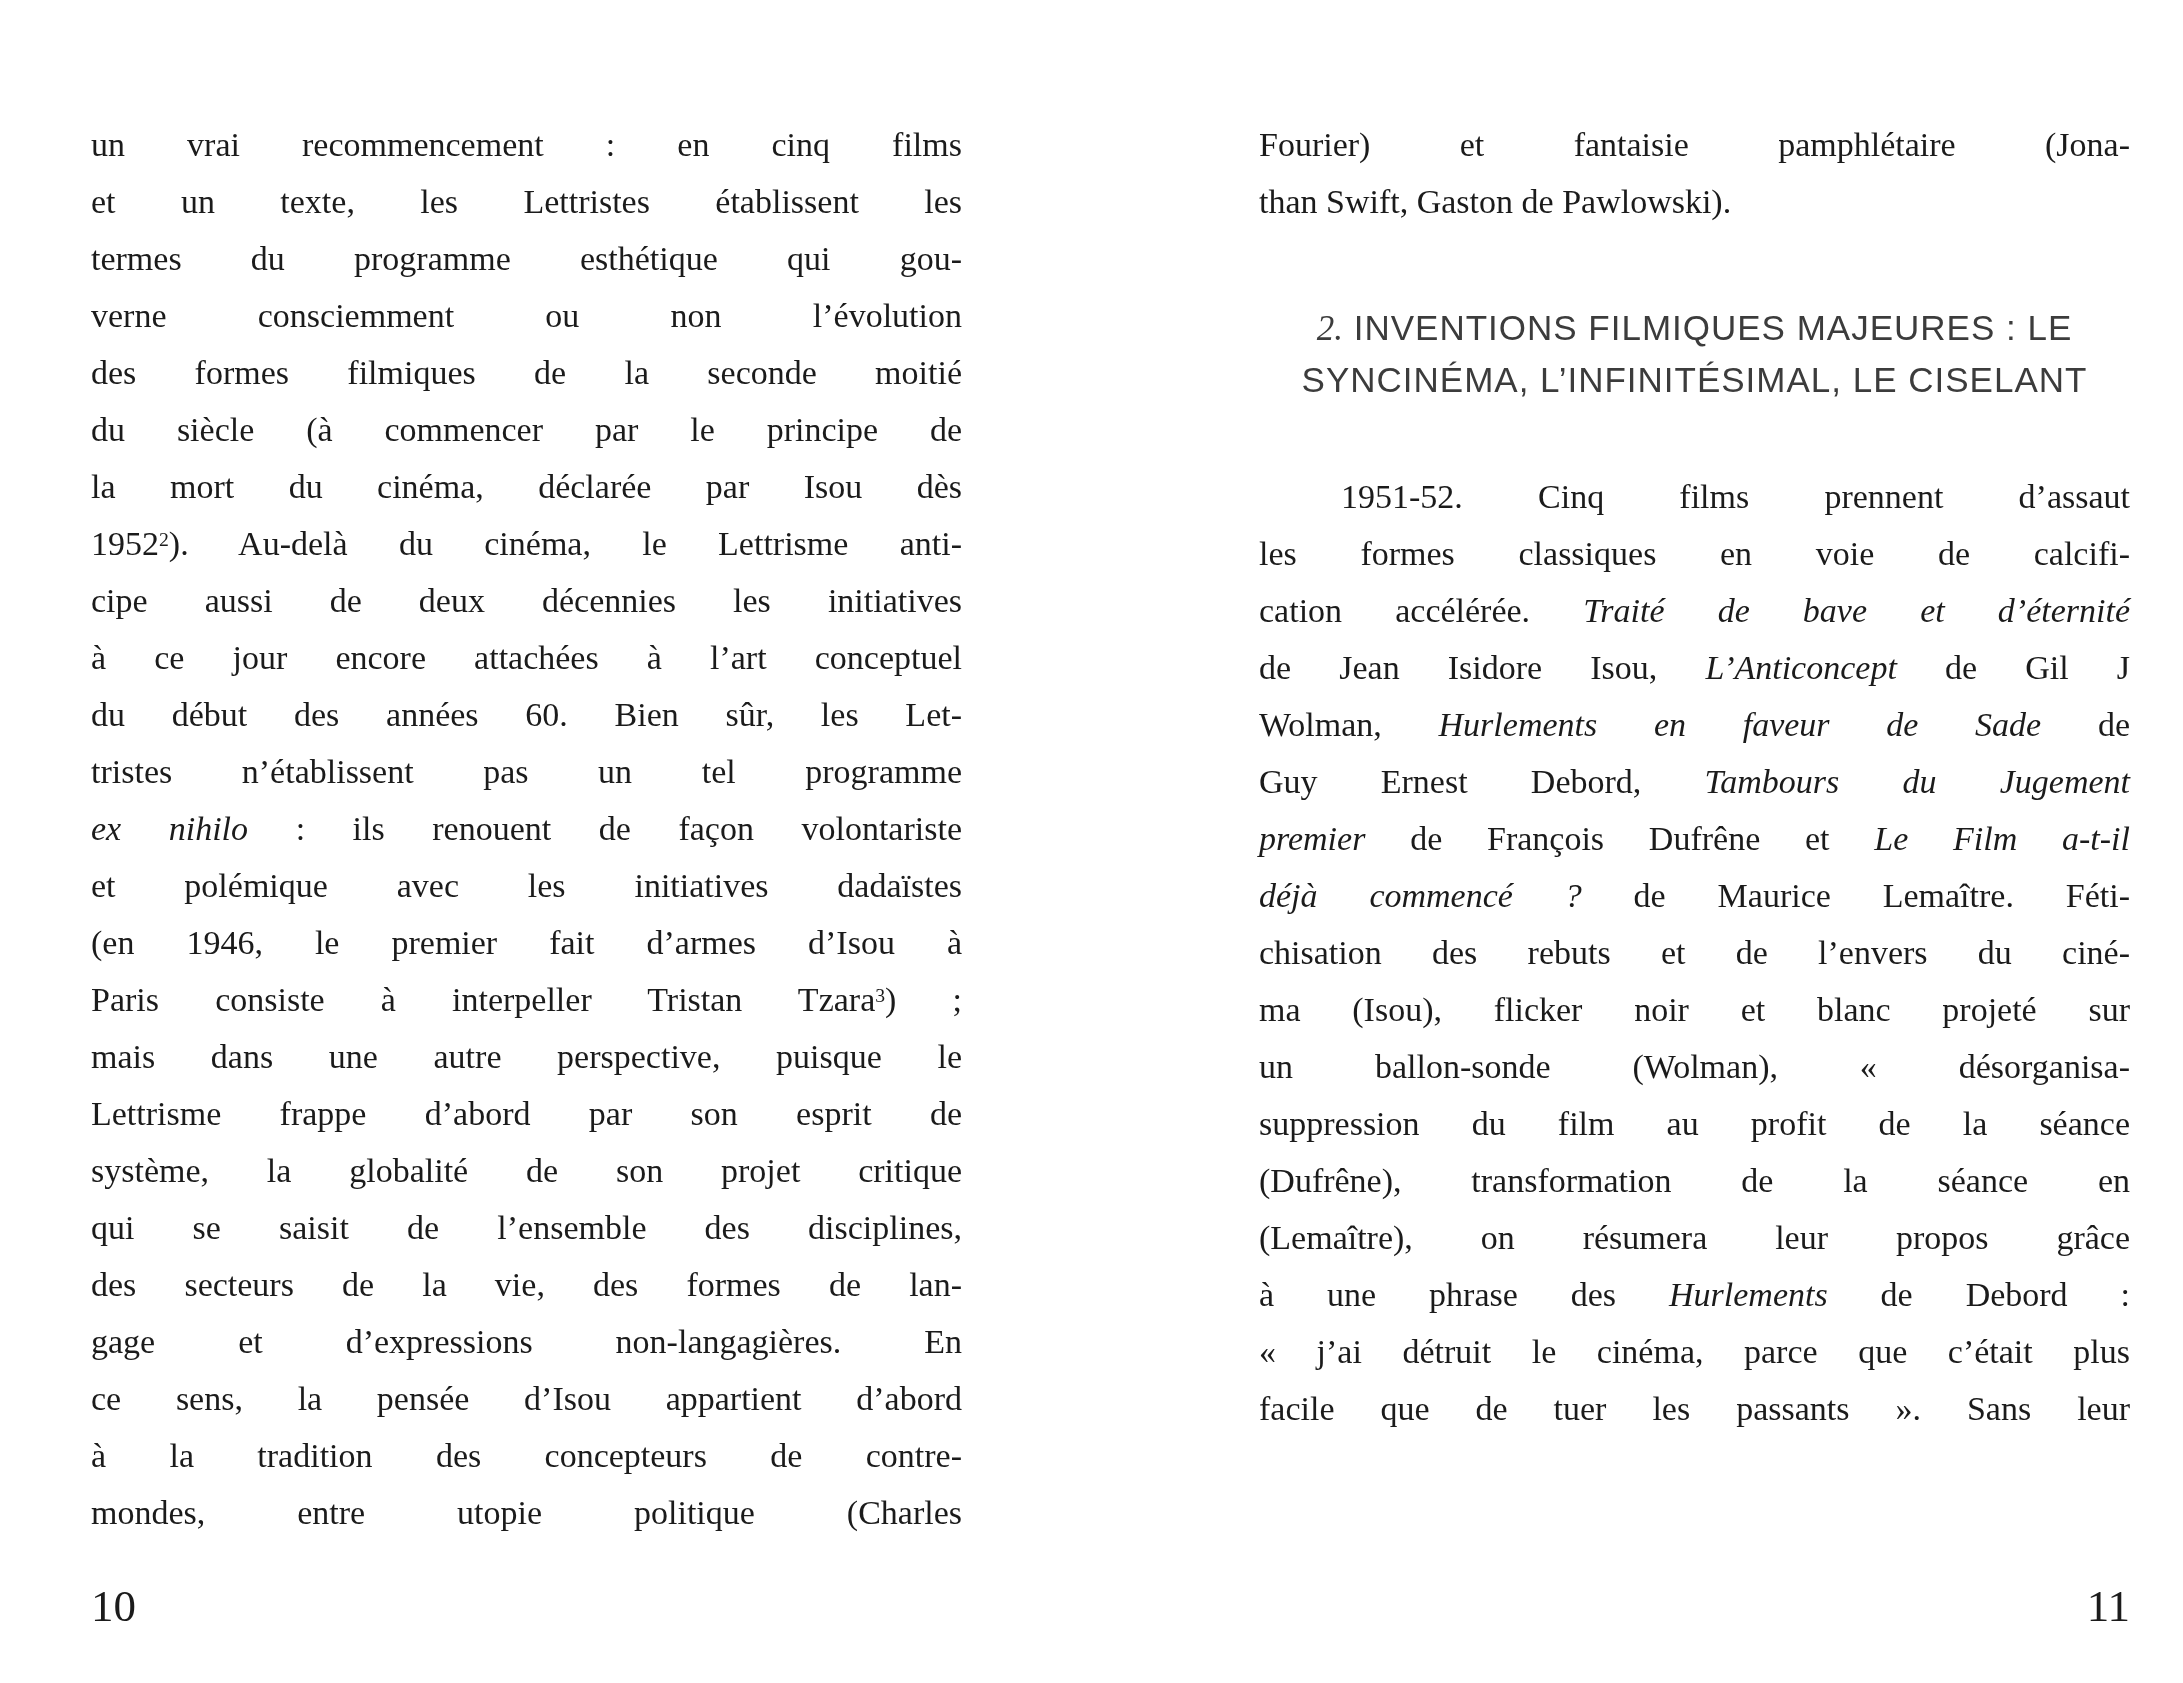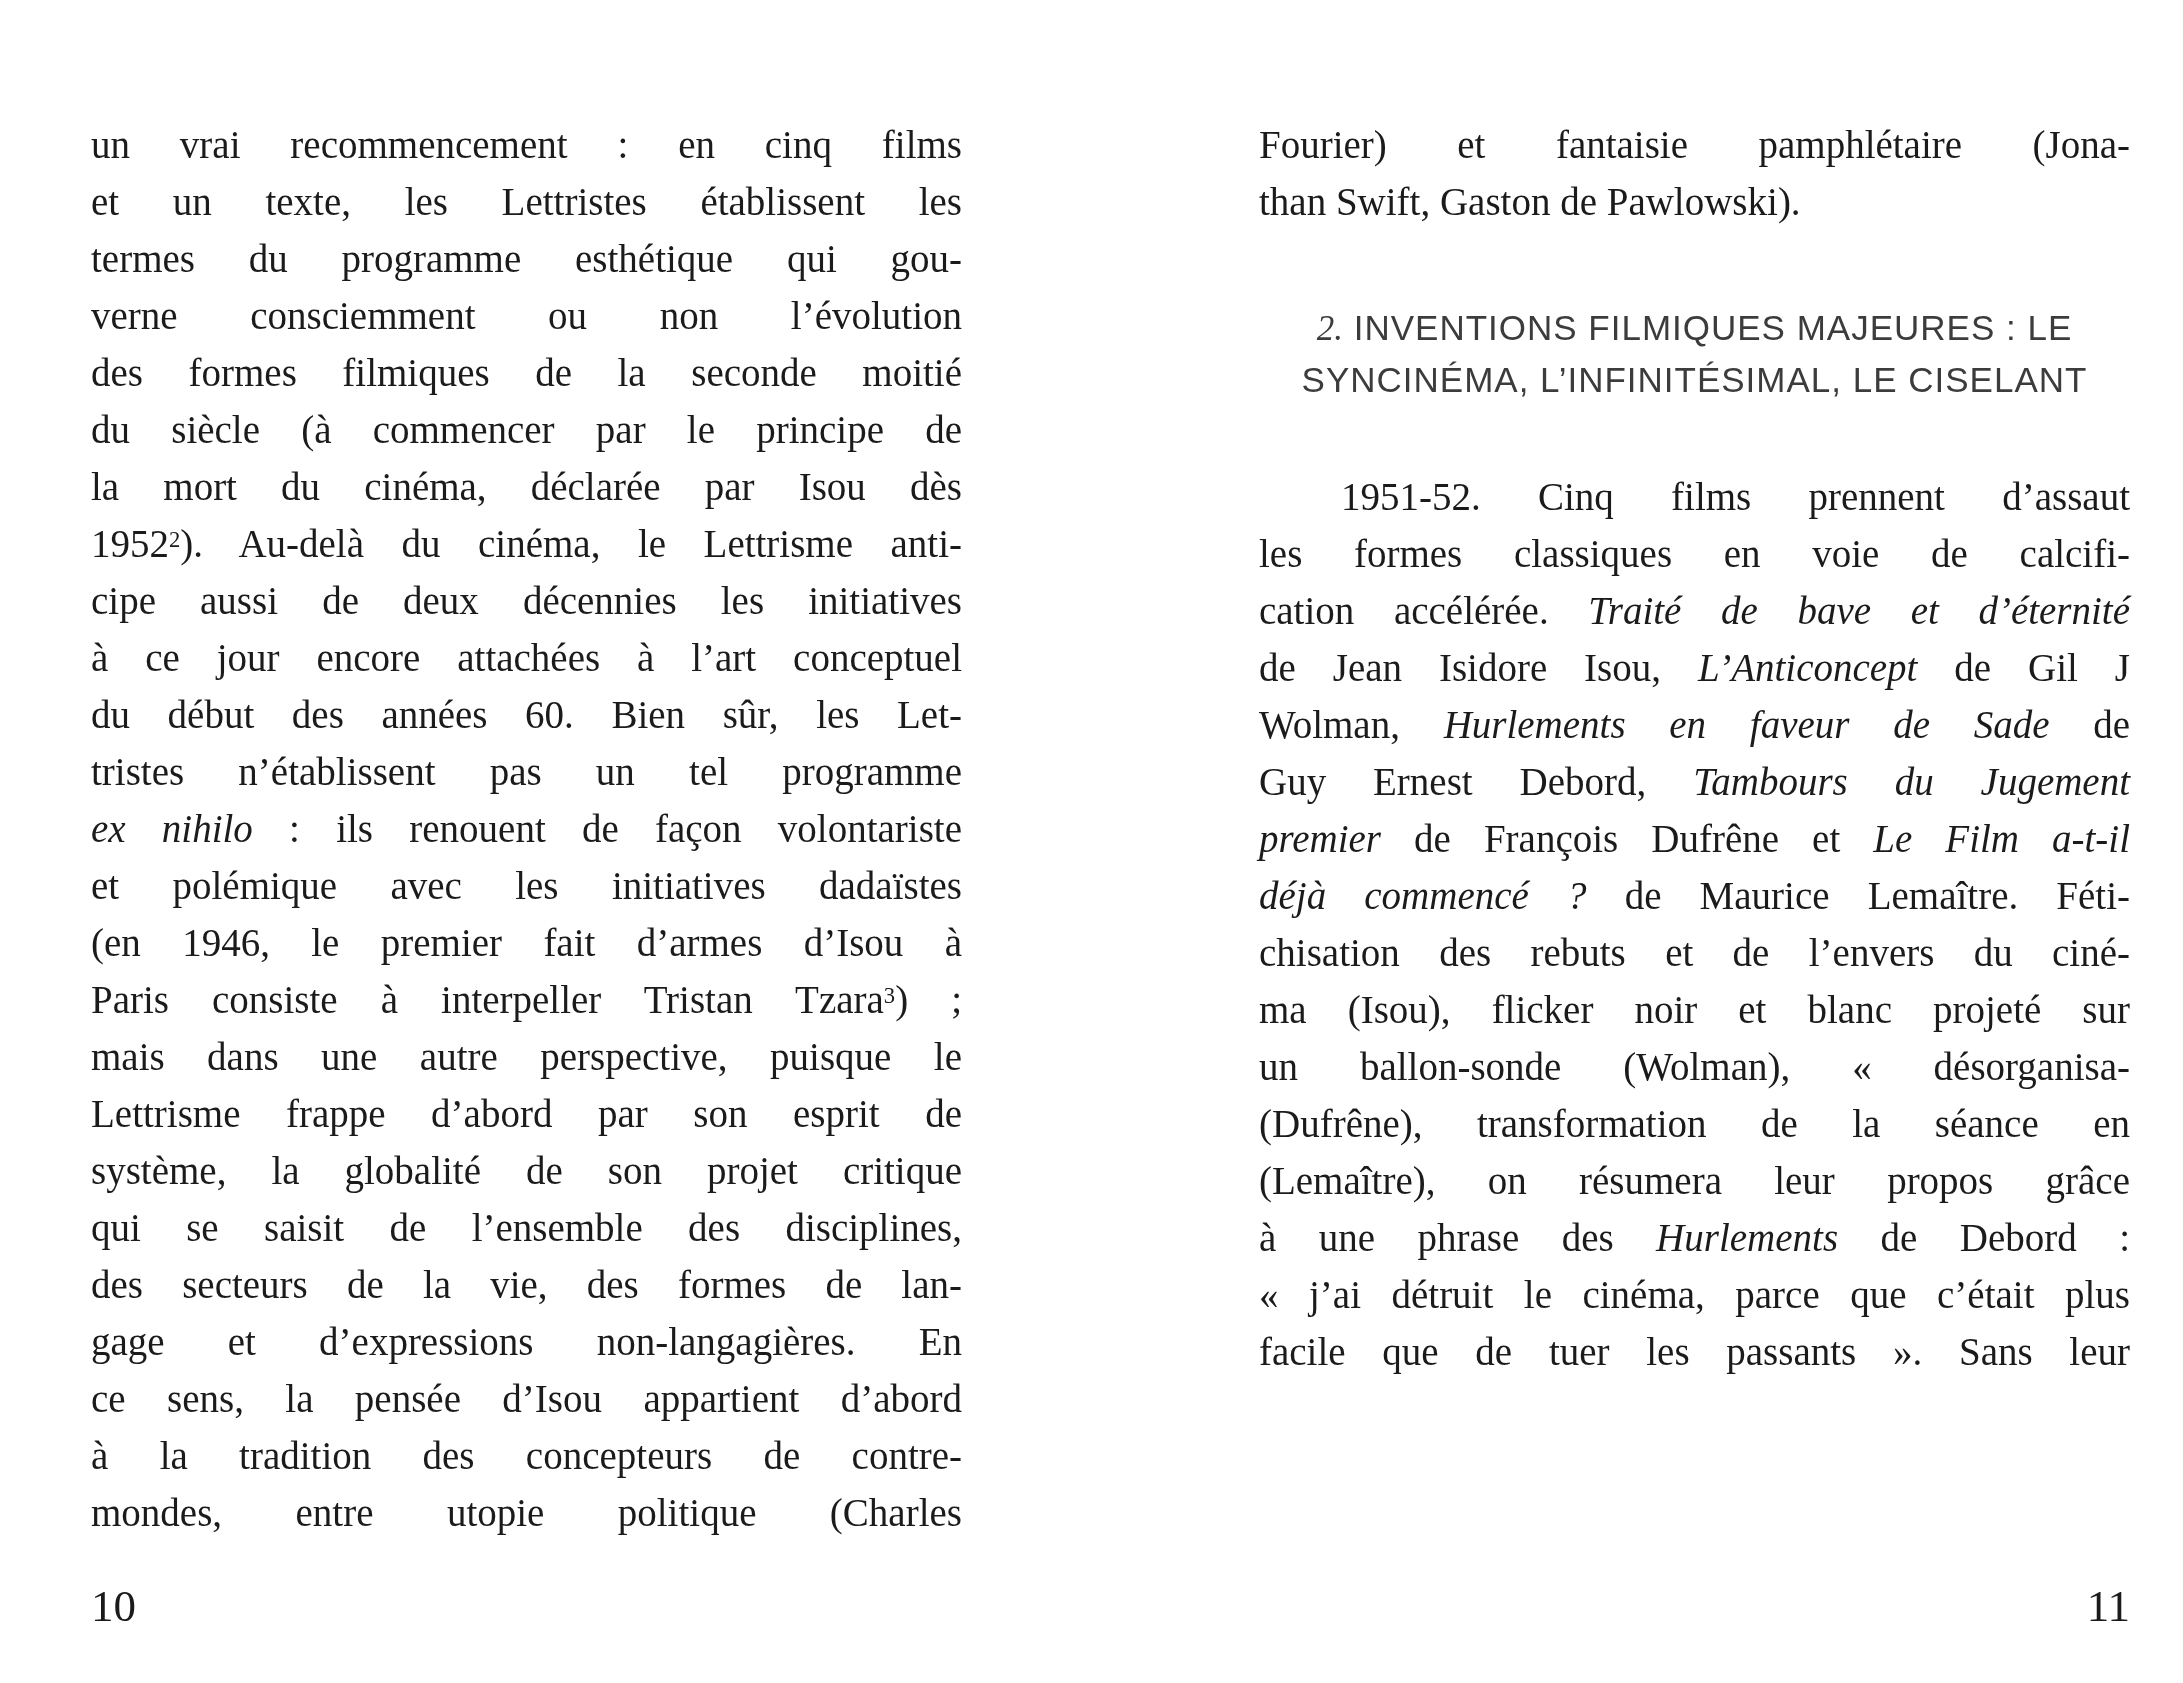--- a/index.html
+++ b/index.html
@@ -23,21 +23,21 @@
   .text-block {
     position: absolute;
     top: 116px;
     left: 0;
     right: 0;
   }
   .block { margin: 0; }
   .block.heading { margin: 72px 0 63px 0; }
 
   .line {
-    font-size: 39px;
+    font-size: 34px;
     line-height: 57px;
     text-align: justify;
     text-align-last: justify;
     white-space: normal;
   }
   .line.nojust {
     text-align: left;
     text-align-last: left;
   }
   .line.indent { text-indent: 82px; }
@@ -129,20 +129,21 @@
           <div class="line">les formes classiques en voie de calcifi-</div>
           <div class="line">cation accélérée. <i>Traité de bave et d’éternité</i></div>
           <div class="line">de Jean Isidore Isou, <i>L’Anticoncept</i> de Gil J</div>
           <div class="line">Wolman, <i>Hurlements en faveur de Sade</i> de</div>
           <div class="line">Guy Ernest Debord, <i>Tambours du Jugement</i></div>
           <div class="line"><i>premier</i> de François Dufrêne et <i>Le Film a-t-il</i></div>
           <div class="line"><i>déjà commencé ?</i> de Maurice Lemaître. Féti-</div>
           <div class="line">chisation des rebuts et de l’envers du ciné-</div>
           <div class="line">ma (Isou), flicker noir et blanc projeté sur</div>
           <div class="line">un ballon-sonde (Wolman), « désorganisa-</div>
+          <div class="line">suppression du film au profit de la séance</div>
           <div class="line">(Dufrêne), transformation de la séance en</div>
           <div class="line">(Lemaître), on résumera leur propos grâce</div>
           <div class="line">à une phrase des <i>Hurlements</i> de Debord :</div>
           <div class="line">« j’ai détruit le cinéma, parce que c’était plus</div>
           <div class="line">facile que de tuer les passants ». Sans leur</div>
         </div>
       </div>
     <div class="page-number num-right">11</div>
   </section>
 

